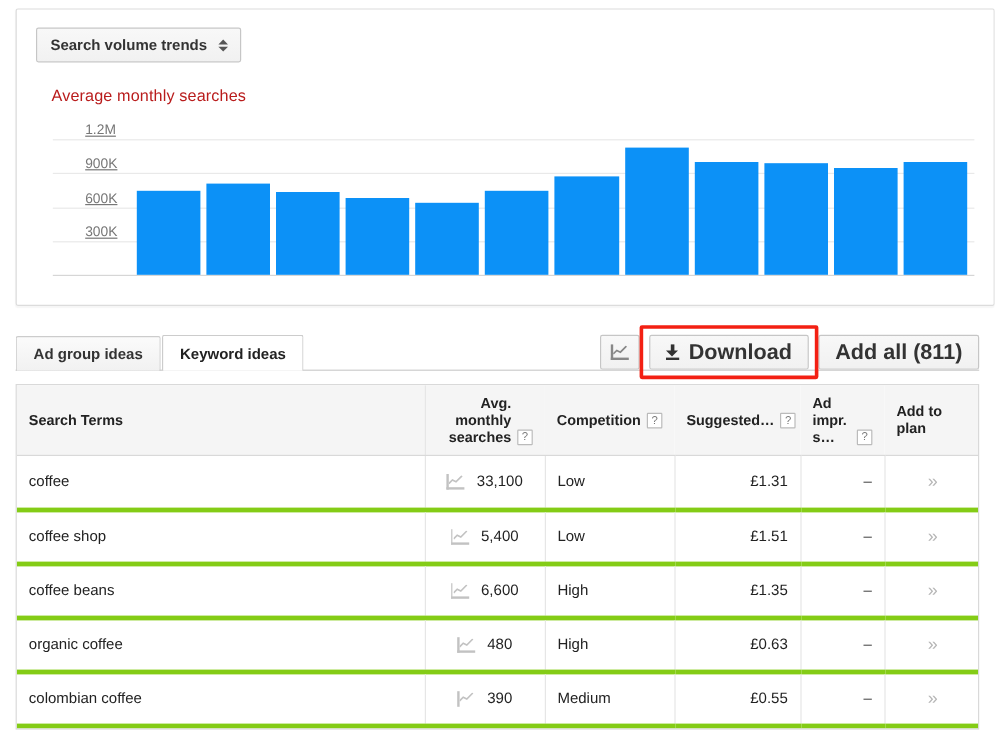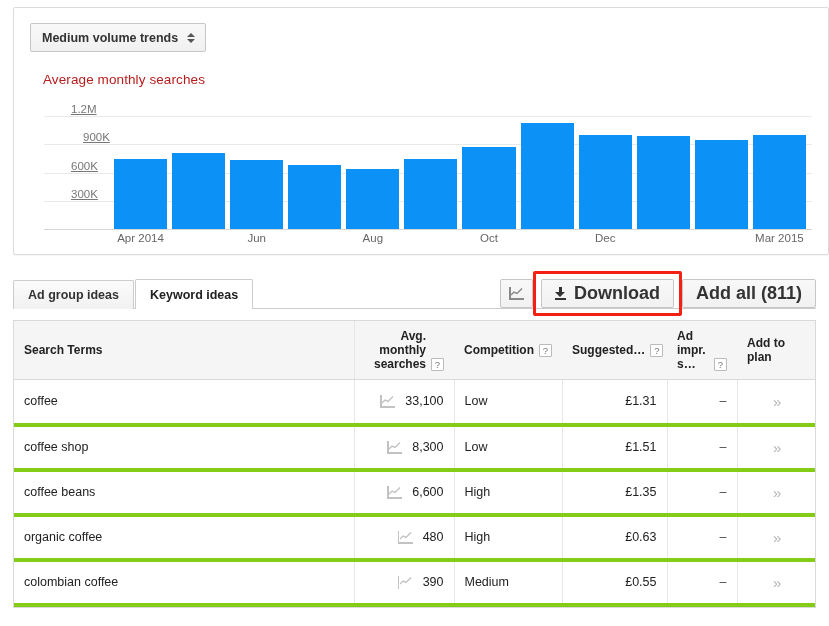--- a/index.html
+++ b/index.html
@@ -127,84 +127,70 @@
     cursor: pointer; flex: none;
   }
   tbody td {
     border-bottom: 4px solid #84cc16; border-right: 1px solid #e6e6e6;
     font-size: 12.5px; color: #222; padding: 0 10px; height: 45px;
     vertical-align: middle; background: #fff;
   }
   tbody td:last-child { border-right: none; }
   td.num { text-align: right; }
   td.center { text-align: center; }
-  .cell-vol { display: flex; align-items: center; justify-content: flex-end; gap: 10px; }
+  .cell-vol { display: flex; align-items: center; justify-content: center; gap: 10px; }
   .chev { color: #b5b5b5; font-size: 15px; cursor: pointer; }
   .dash { color: #444; }
   thead th:nth-child(1), tbody td:nth-child(1) { border-right: 1px solid #e6e6e6; }
 </style>
 </head>
 <body>
 
 <div id="root">
 
   <div class="chart-panel">
 
     <div class="trend-select">
-      <span>Medium volume trends</span>
+      <span>Search volume trends</span>
       <span class="sel-arrows">
         <i class="up"></i>
           <i class="down"></i>
       </span>
     </div>
 
     <div class="chart-title">Average monthly searches</div>
 
     <div class="plot">
       <div id="gridlines">
           <div class="gridline" style="top: 106.778px;"></div>
           <div class="gridline" style="top: 78.5556px;"></div>
           <div class="gridline" style="top: 50.3333px;"></div>
           <div class="gridline" style="top: 22.1111px;"></div>
         </div>
       <div id="yticks">
           <div class="ytick" style="top: 92.7778px;">300K</div>
           <div class="ytick" style="top: 64.5556px;">600K</div>
-          <div class="ytick" style="top: 36.3333px; margin-left: 12px;">900K</div>
+          <div class="ytick" style="top: 36.3333px;">900K</div>
           <div class="ytick" style="top: 8.11111px;">1.2M</div>
         </div>
       <div class="axis-base"></div>
       <div class="bars" id="bars">
           <div class="bar" title="Apr 2014" style="height: 69.6148px; background: rgb(12, 145, 247);"></div>
           <div class="bar" title="May 2014" style="height: 76.2px; background: rgb(12, 145, 247);"></div>
           <div class="bar" title="Jun 2014" style="height: 68.6741px; background: rgb(12, 145, 247);"></div>
           <div class="bar" title="Jul 2014" style="height: 63.9704px; background: rgb(12, 145, 247);"></div>
           <div class="bar" title="Aug 2014" style="height: 60.2074px; background: rgb(12, 145, 247);"></div>
           <div class="bar" title="Sep 2014" style="height: 69.6148px; background: rgb(12, 145, 247);"></div>
           <div class="bar" title="Oct 2014" style="height: 81.8444px; background: rgb(12, 145, 247);"></div>
           <div class="bar" title="Nov 2014" style="height: 106.304px; background: rgb(12, 145, 247);"></div>
           <div class="bar" title="Dec 2014" style="height: 94.0741px; background: rgb(12, 145, 247);"></div>
           <div class="bar" title="Jan 2015" style="height: 93.1333px; background: rgb(12, 145, 247);"></div>
           <div class="bar" title="Feb 2015" style="height: 89.3704px; background: rgb(12, 145, 247);"></div>
           <div class="bar" title="Mar 2015" style="height: 94.0741px; background: rgb(12, 145, 247);"></div>
         </div>
-      <div class="xlabels" id="xlabels">
-          <div class="xlab">Apr 2014</div>
-          <div class="xlab"></div>
-          <div class="xlab">Jun</div>
-          <div class="xlab"></div>
-          <div class="xlab">Aug</div>
-          <div class="xlab"></div>
-          <div class="xlab">Oct</div>
-          <div class="xlab"></div>
-          <div class="xlab">Dec</div>
-          <div class="xlab"></div>
-          <div class="xlab"></div>
-          <div class="xlab">Mar 2015</div>
-        </div>
     </div>
   </div>
 
   <div class="tabs-underline"></div>
   <div class="tabs" id="tabs">
       <div class="tab">
         <span>Ad group ideas</span>
       </div>
       <div class="tab active">
         <span>Keyword ideas</span>
@@ -299,21 +285,21 @@
             <td>coffee shop</td>
             <td>
               <span class="cell-vol">
                 <span class="mini-chart">
                   <span class="ax-v" style="background:#c2c2c2"></span>
                   <span class="ax-h" style="background:#c2c2c2"></span>
                   <svg width="12" height="9" viewBox="0 0 12 9">
                     <polyline points="0,7 3,4 6,5.5 11,0.5" fill="none" stroke="#c2c2c2" stroke-width="1.4"></polyline>
                   </svg>
                 </span>
-                <span>8,300</span>
+                <span>5,400</span>
               </span>
             </td>
             <td>Low</td>
             <td class="num">£1.51</td>
             <td class="num dash">–</td>
             <td class="center"><span class="chev">»</span></td>
           </tr>
           <tr>
             <td>coffee beans</td>
             <td>

